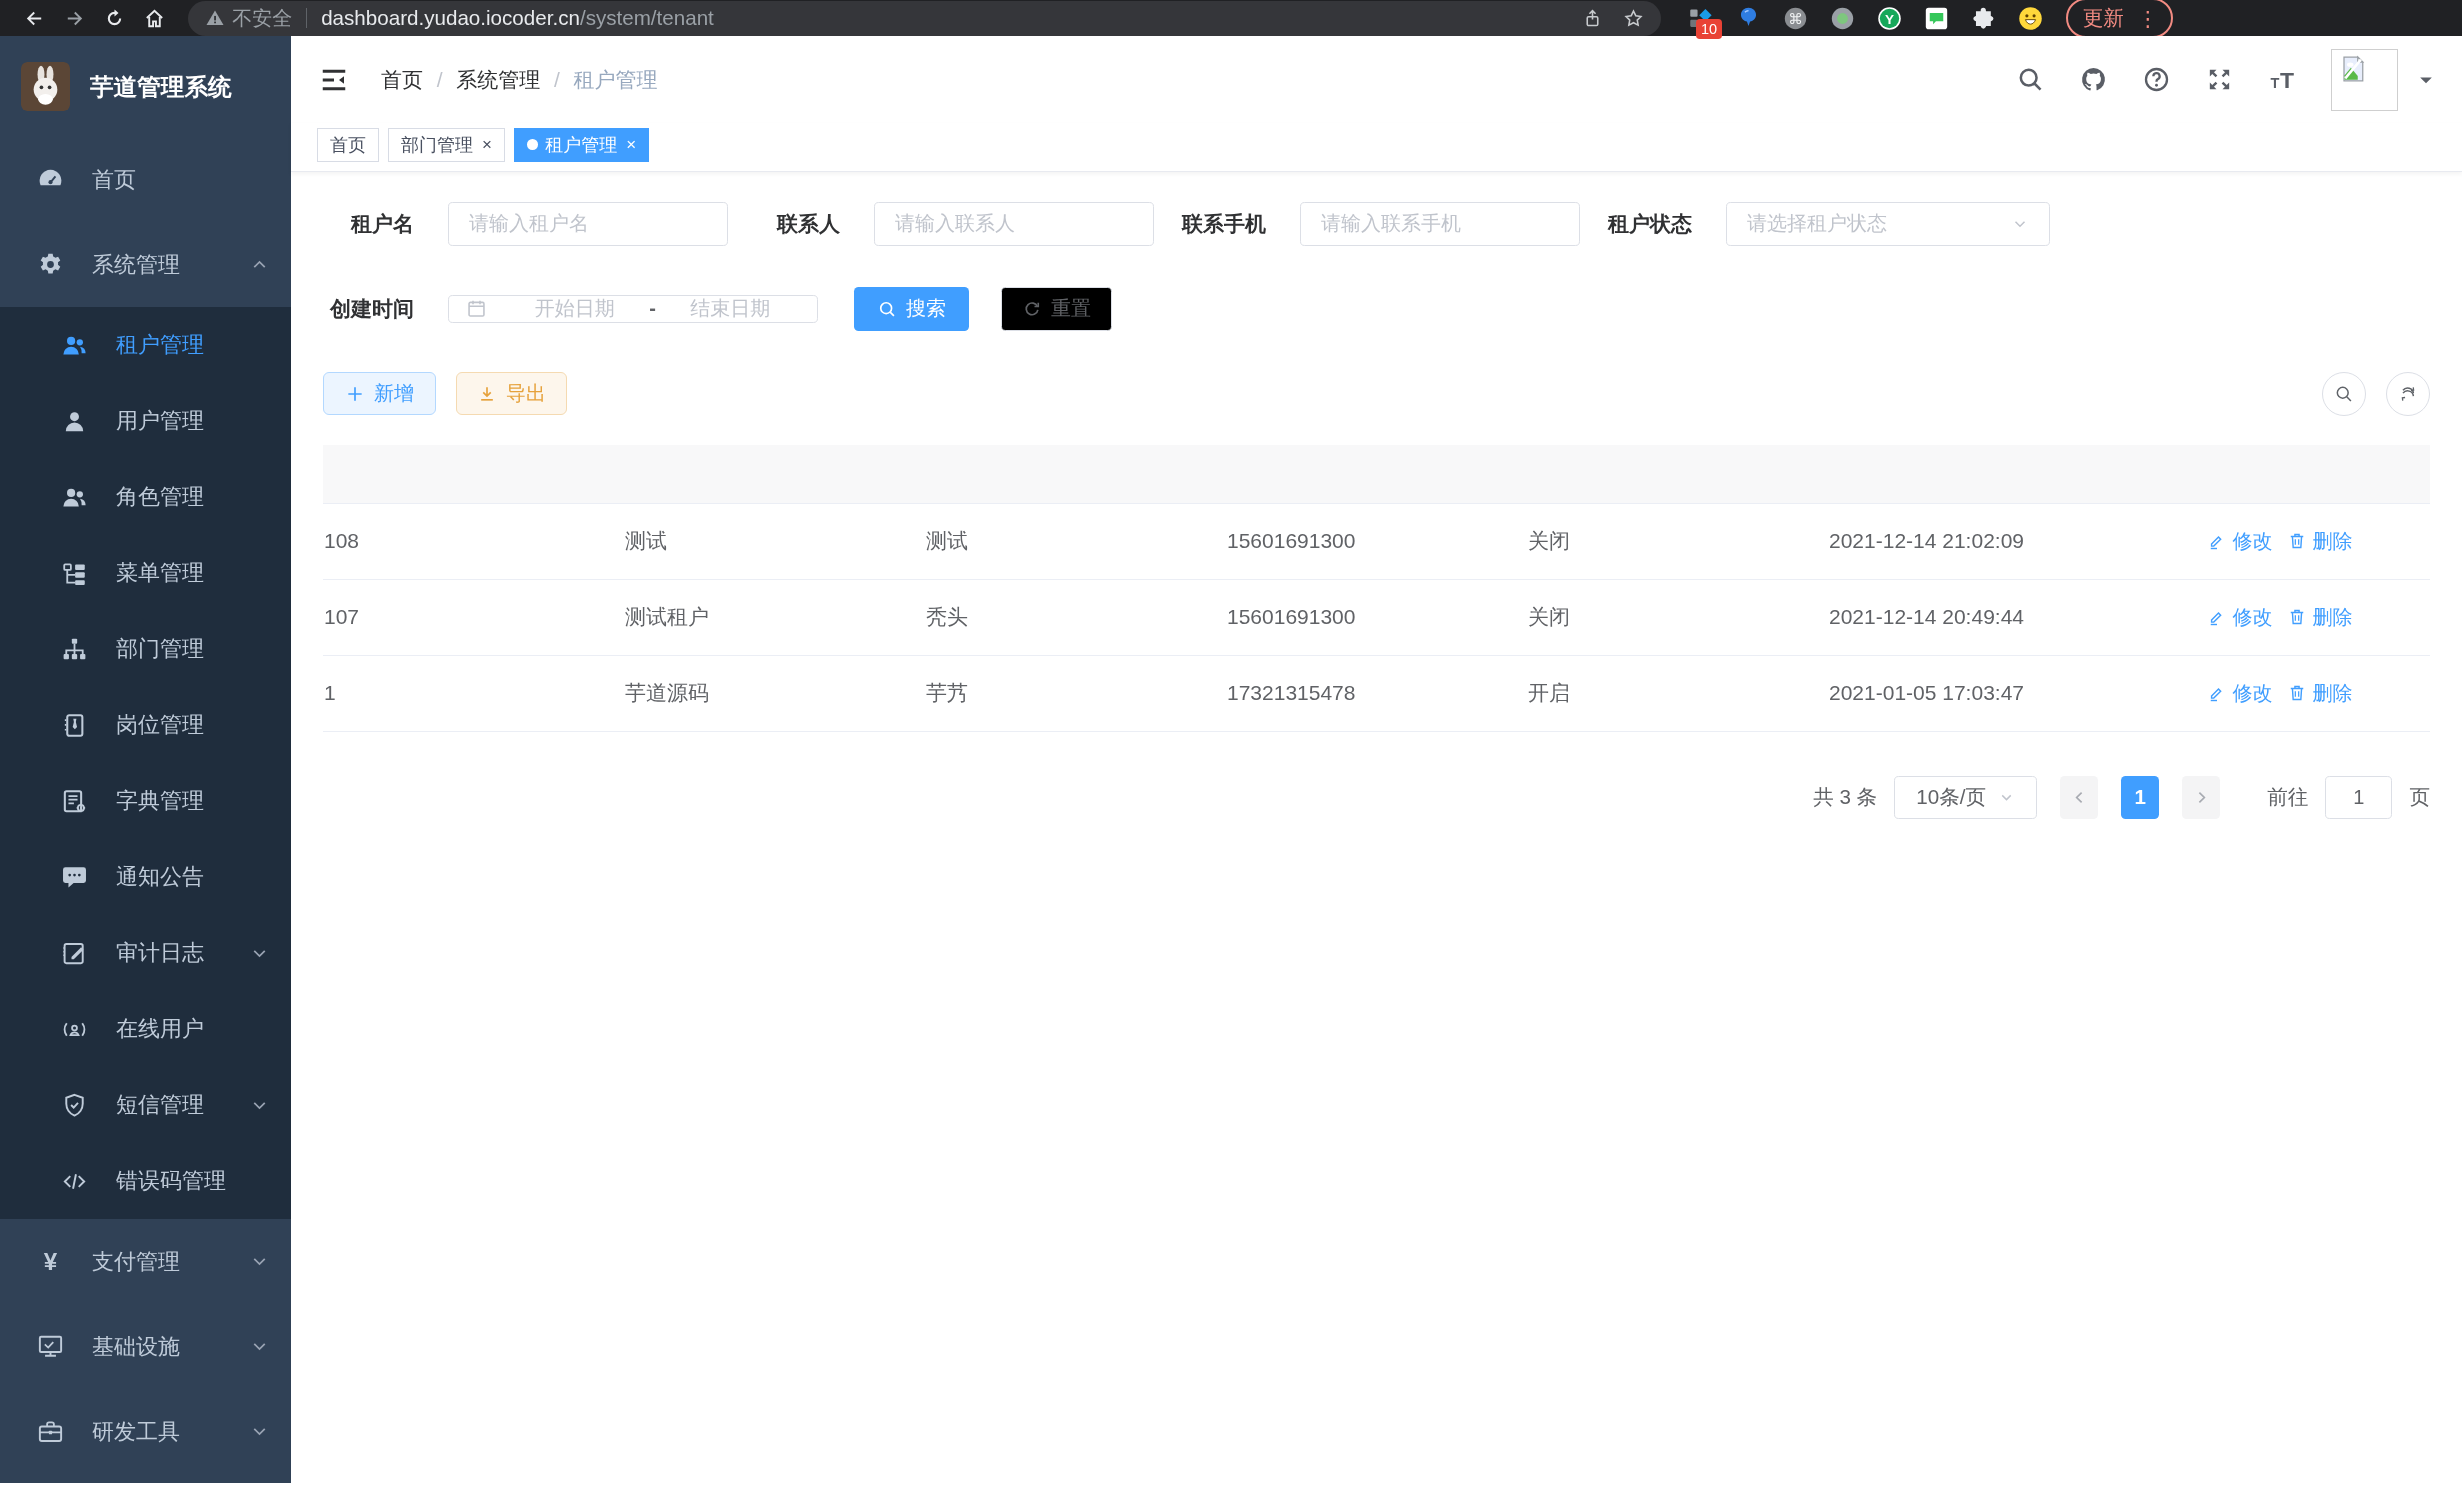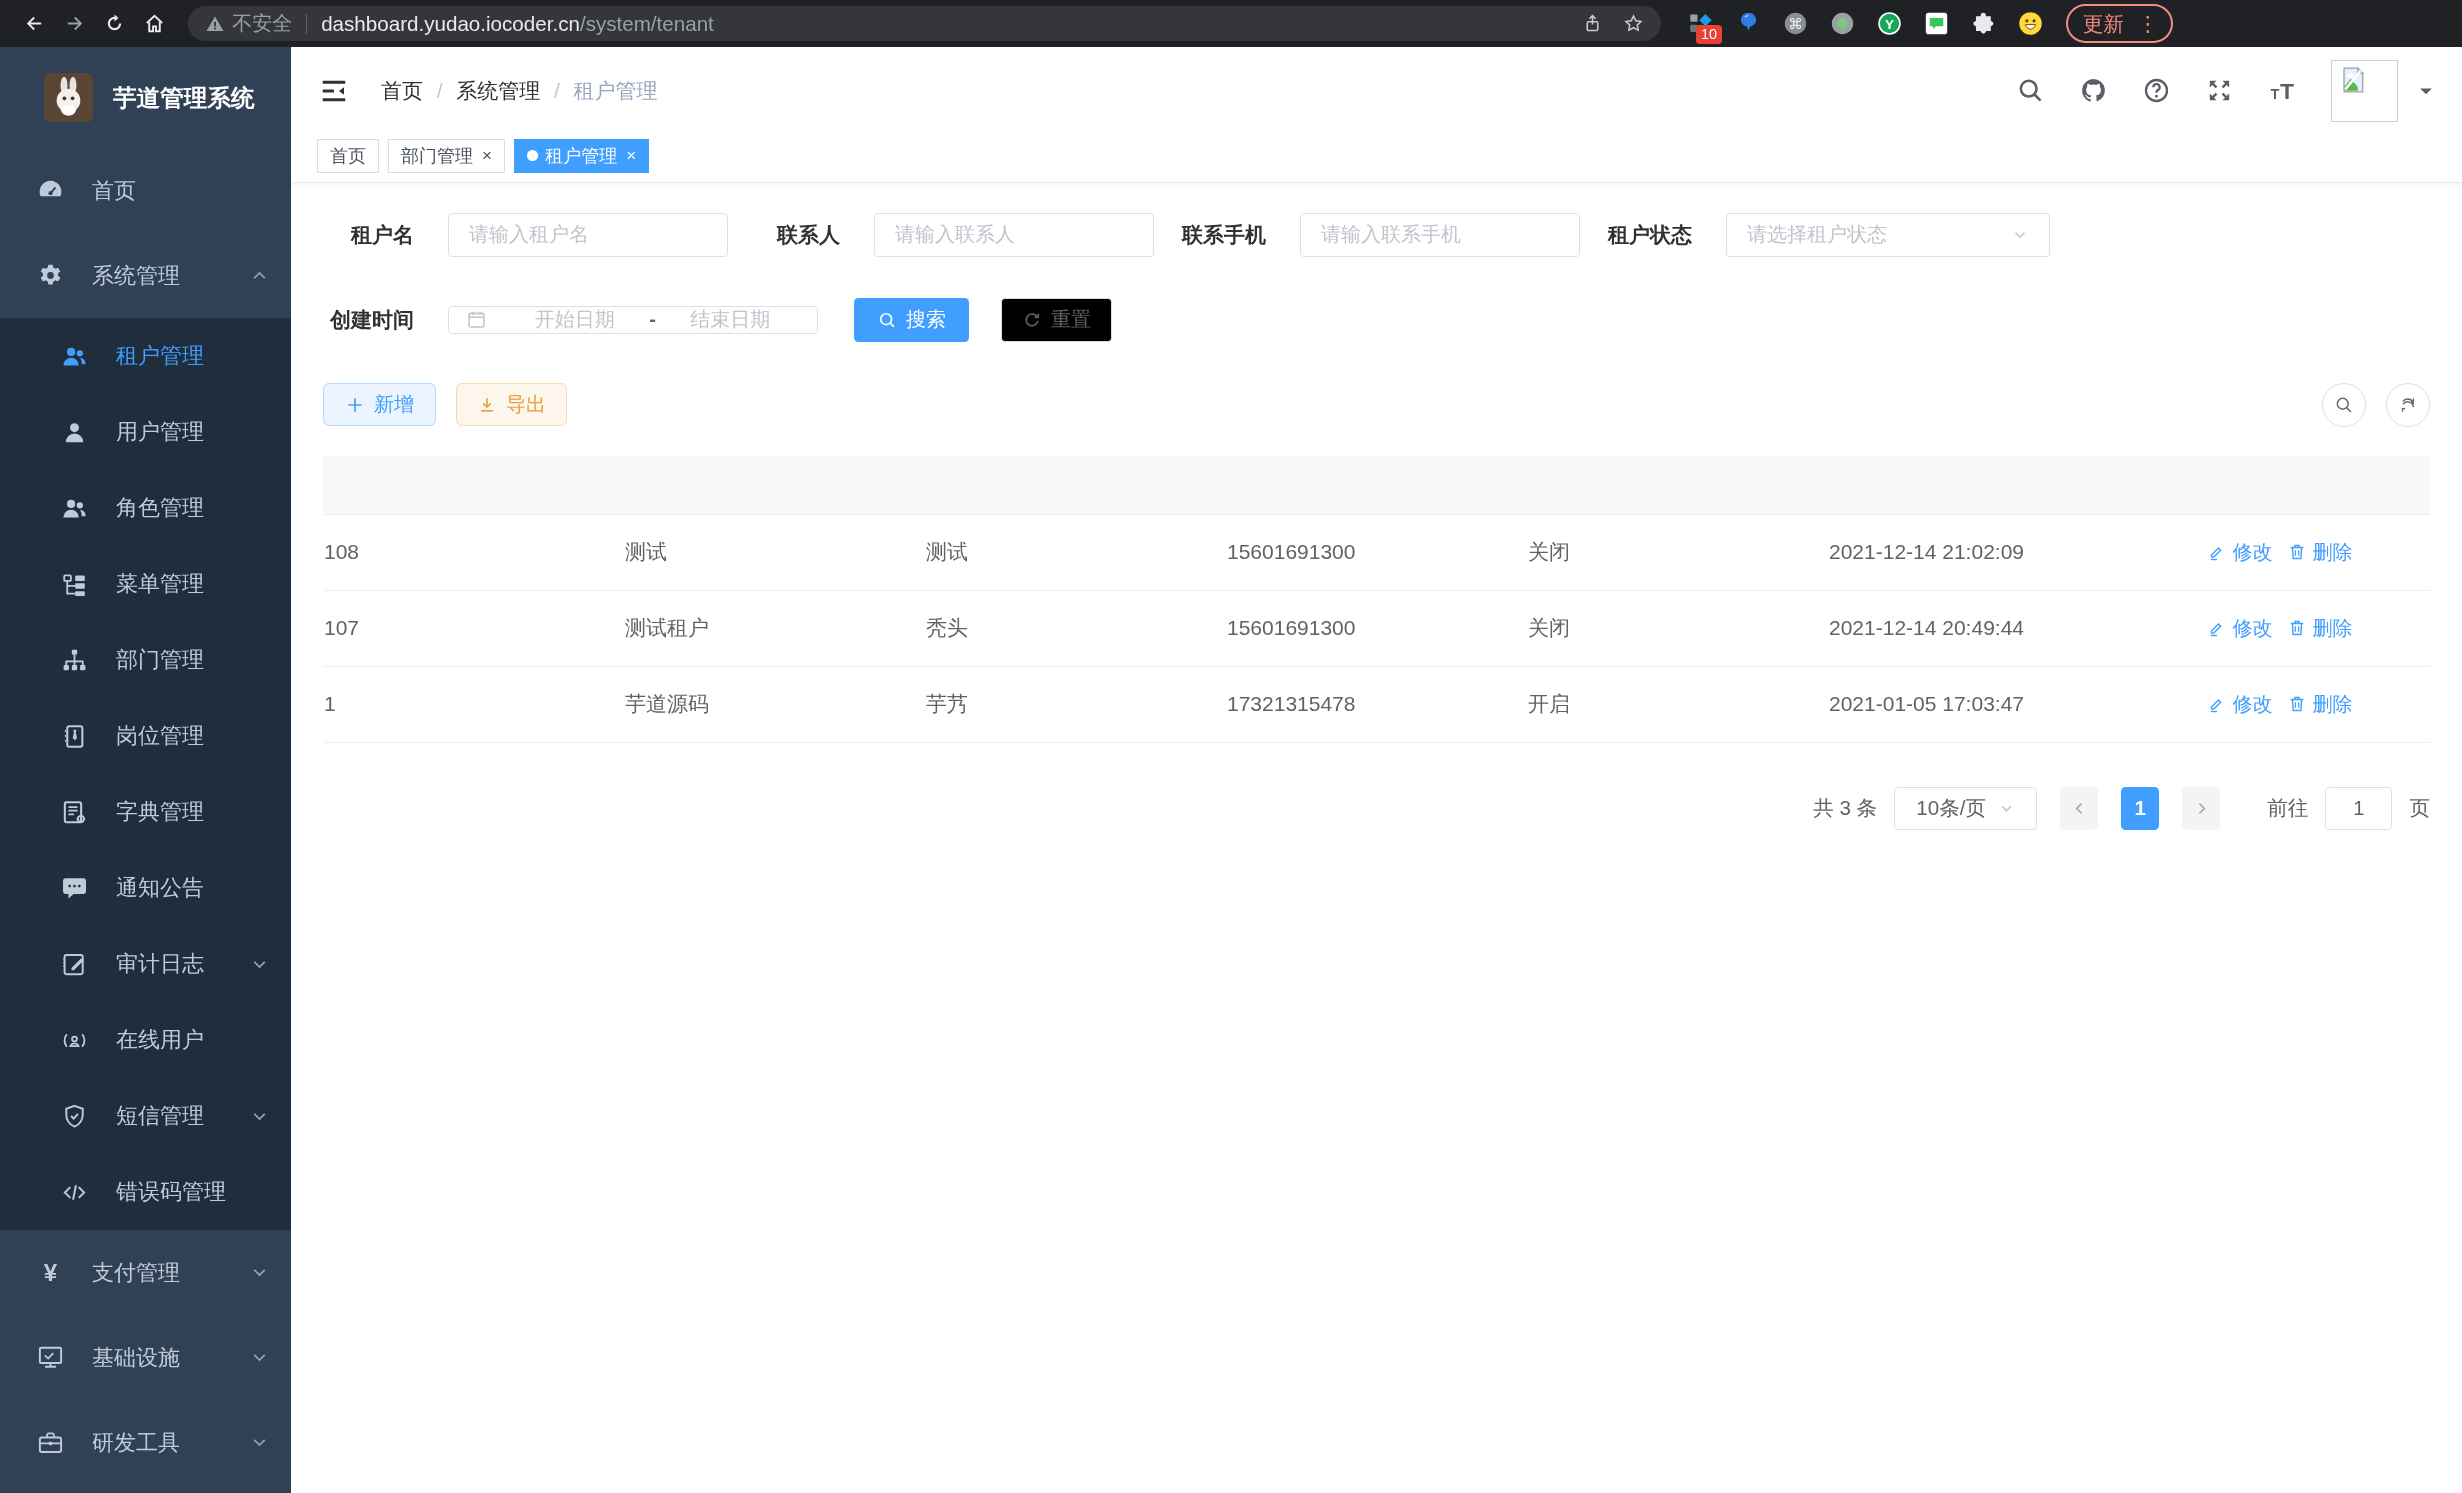--- a/index.html
+++ b/index.html
@@ -1,21 +1,21 @@
 <!DOCTYPE html>
 <html style="font-size:12px"><head>
 <meta charset="utf-8">
 <style>
   html,body{margin:0;padding:0}
   body{width:2462px;height:1494px;overflow:hidden;background:#fff;
        font-family:"Liberation Sans","DejaVu Sans",sans-serif;-webkit-font-smoothing:antialiased}
   svg{display:block}
 
   
-  .chrome{height:47px;background:#202124;display:flex;align-items:center;padding:0 17px;box-sizing:border-box}
+  .chrome{height:36px;background:#202124;display:flex;align-items:center;padding:0 17px;box-sizing:border-box}
   .chrome .nav-ic{width:34px;height:34px;display:flex;align-items:center;justify-content:center;color:#e8eaed;margin-right:6px}
   .chrome .nav-ic svg{width:23px;height:23px}
   .chrome .nav-ic.dim{color:#9aa0a6}
   .omni{width:1473px;height:35px;background:#35363a;border-radius:17.5px;display:flex;align-items:center;padding:0 17px;margin-left:10.7px;box-sizing:border-box}
   .omni .warn{width:20px;height:20px;margin-right:7.6px}
   .omni .sec{color:#9aa0a6;font-size:20px}
   .omni .odiv{width:1.5px;height:20px;background:#5f6368;margin:0 13.7px}
   .omni .host{color:#e8eaed;font-size:20.6px}
   .omni .path{color:#9aa0a6;font-size:20.6px}
   .omni .oright{margin-left:auto;display:flex;align-items:center;gap:20px;color:#c7cacd}
@@ -23,21 +23,21 @@
   .exts{display:flex;align-items:center;gap:18px;margin-left:26px}
   .exts .ext{position:relative;width:29px;height:29px;display:flex;align-items:center;justify-content:center}
   .exts .ext svg{width:27px;height:27px}
   .ext .badge{position:absolute;right:-6px;bottom:-6px;background:#e94235;color:#fff;font-size:14.5px;line-height:1;padding:2.3px 4.6px;border-radius:3.8px}
   .update-pill{margin-left:21px;border:2.3px solid #f28b82;color:#f28b82;border-radius:761px;display:flex;align-items:center;gap:13.7px;padding:3.8px 12px 3.8px 15px;font-size:20.6px}
   .update-pill .kebab{font-size:21px;letter-spacing:0;line-height:1}
 
   
   .app{display:flex;height:1447px}
   .sidebar{width:291px;background:#304156;flex:0 0 291px;overflow:hidden}
-  .logo-row{height:101px;display:flex;align-items:center;padding-left:44px}
+  .logo-row{height:101px;display:flex;align-items:center;padding-left:21px}
   .logo-row svg{width:49px;height:49px;border-radius:6px}
   .logo-title{color:#fff;font-weight:bold;font-size:23.6px;margin-left:20px}
   .menu{list-style:none;margin:0;padding:0}
   .item{display:flex;align-items:center;height:85px;padding:0 21px 0 35px;color:#bfcbd9;font-size:22px;cursor:pointer}
   .item.top{--hole:#304156}
   .item.sub{height:76px;background:#1f2d3d;padding-left:59px;--hole:#1f2d3d}
   .item.active{color:#409eff}
   .mi{width:30px;height:29px;margin-right:27px;display:flex;align-items:center;justify-content:center}
   .mi svg{width:29px;height:29px;fill:currentColor}
   .mlabel{flex:1;white-space:nowrap}

